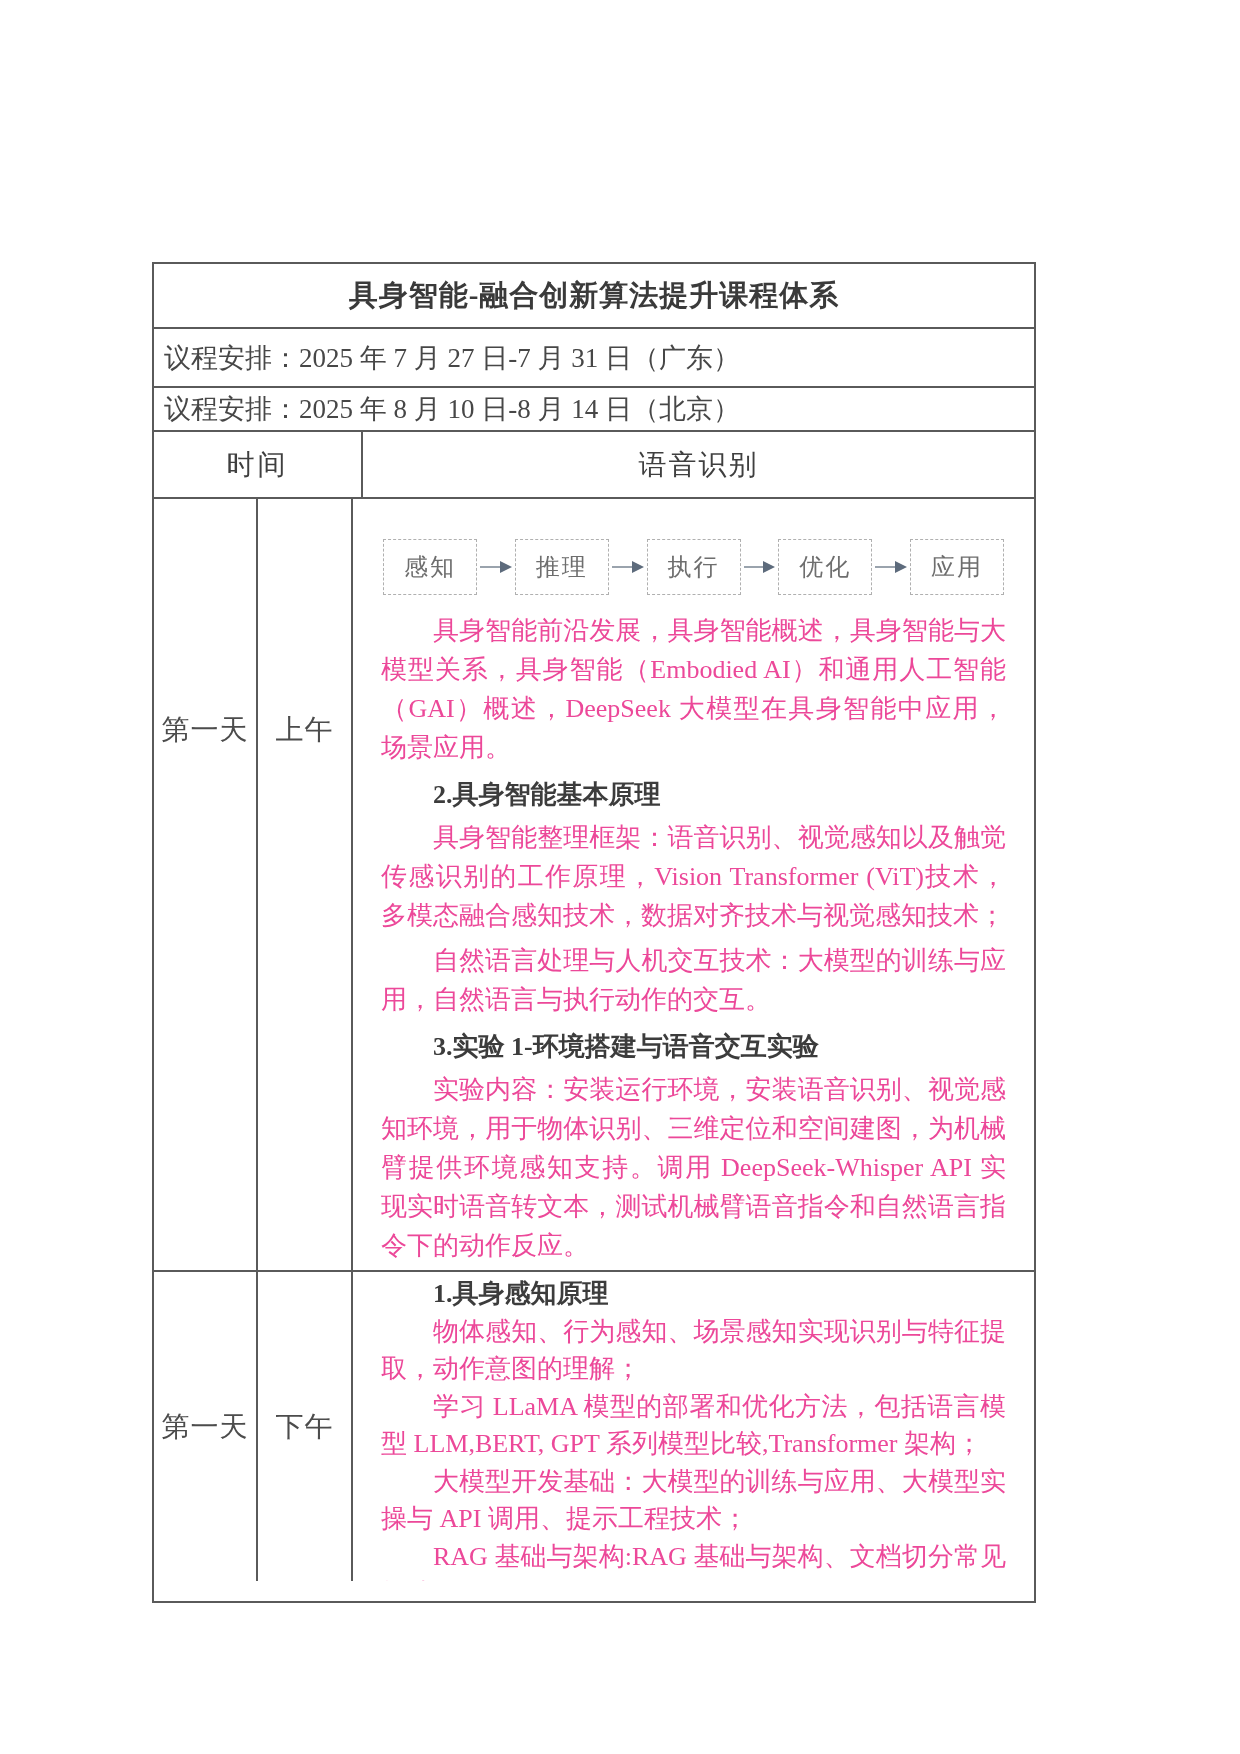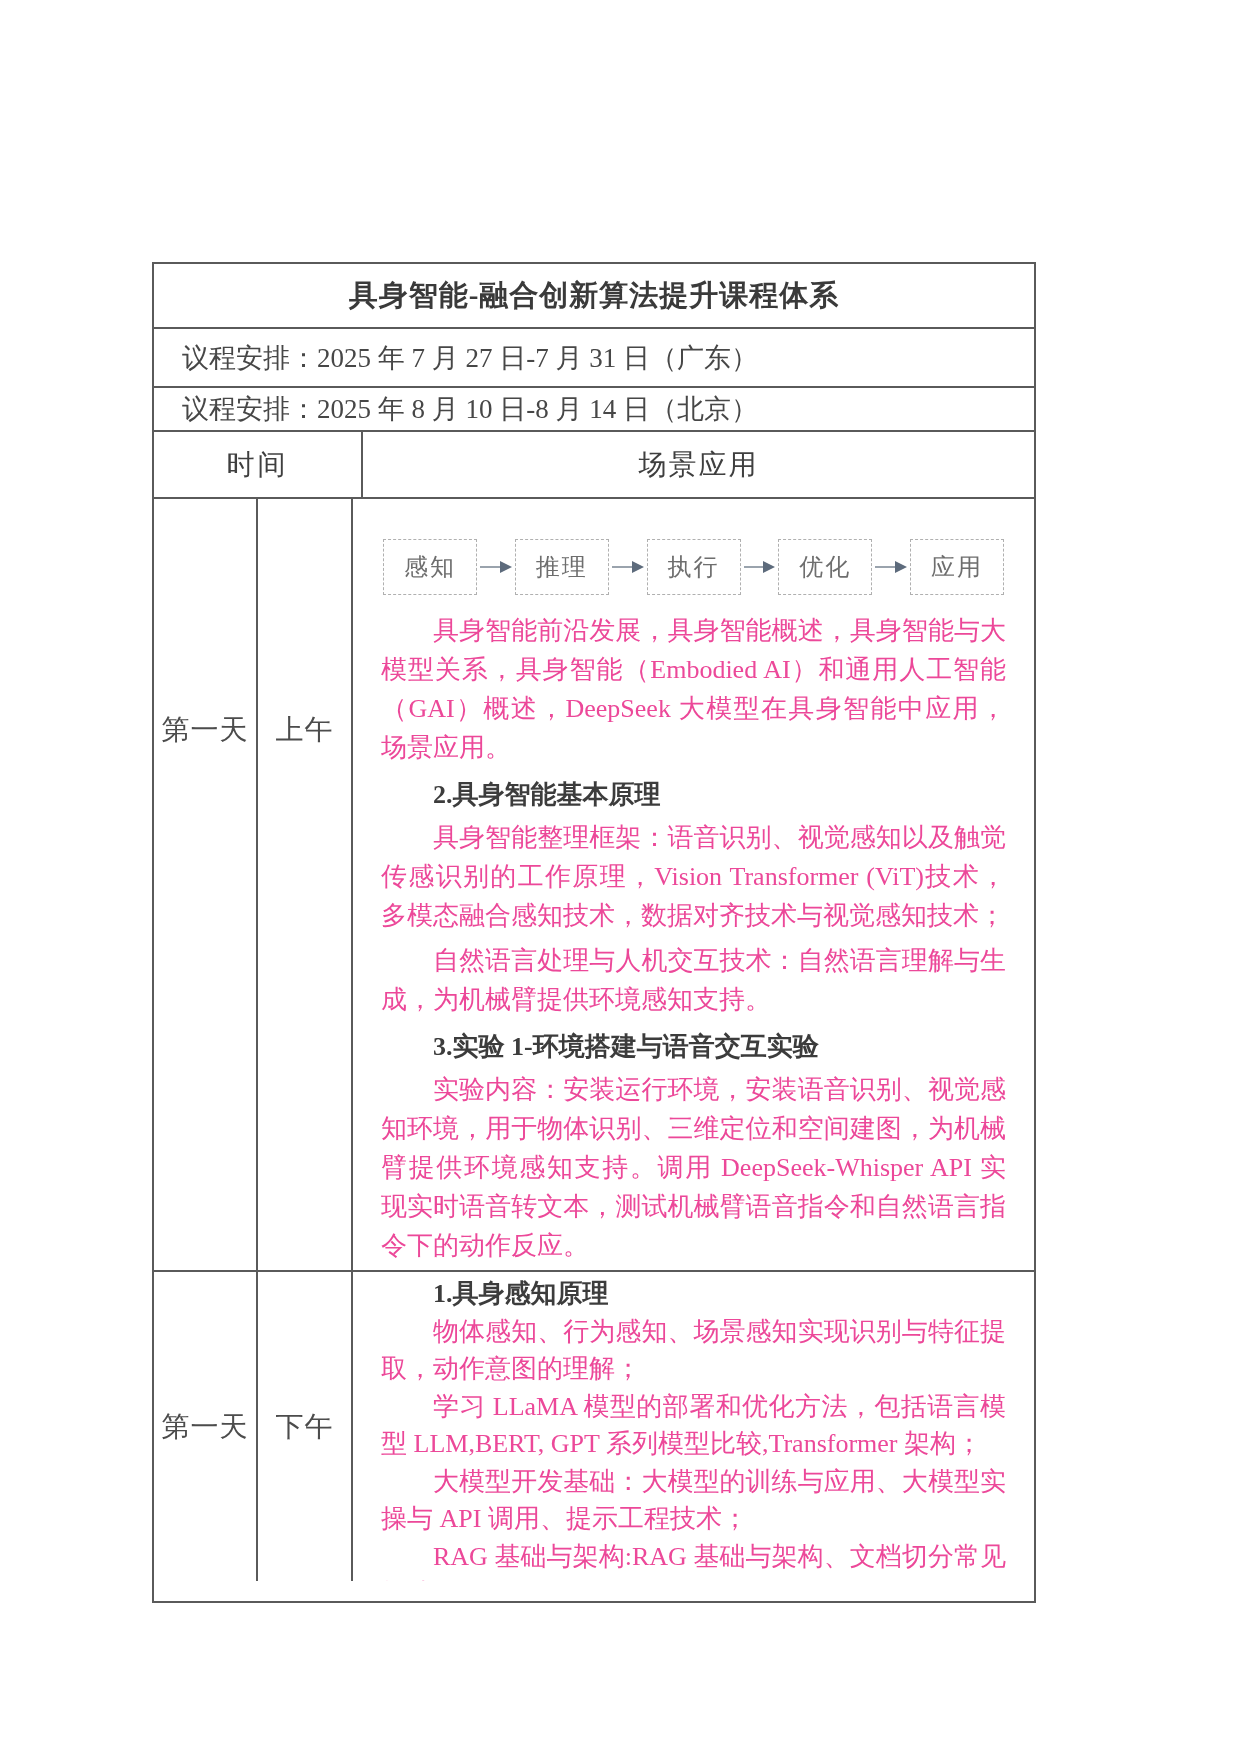--- a/index.html
+++ b/index.html
@@ -18,21 +18,21 @@
     border:2px solid #5a5a5a;
     display:flex; flex-direction:column;
     background:#fff;
   }
   .row { border-bottom:2px solid #5a5a5a; flex:none; display:flex; }
   .row:last-child { border-bottom:none; }
 
   .title-row { height:65px; align-items:center; justify-content:center; }
   .doc-title { font-size:29px; font-weight:bold; color:#3a3a3a; letter-spacing:1px;font-family:Liberation Serif, serif; }
 
-  .agenda-row { align-items:center; padding-left:28px; font-size:27px; color:#474747; }
+  .agenda-row { align-items:center; padding-left:10px; font-size:27px; color:#474747; }
   .agenda-1 { height:59px; }
   .agenda-2 { height:44px; }
 
   .header-row { height:67px; }
   .time-head {
     width:209px; border-right:2px solid #5a5a5a;
     display:flex; align-items:center; justify-content:center;
     font-size:28px; color:#3f3f3f; letter-spacing:3px;
   }
   .content-head {
@@ -103,21 +103,21 @@
     <div class="row agenda-row agenda-1">
       <span>议程安排：2025 年 7 月 27 日-7 月 31 日（广东）</span>
     </div>
 
     <div class="row agenda-row agenda-2">
       <span>议程安排：2025 年 8 月 10 日-8 月 14 日（北京）</span>
     </div>
 
     <div class="row header-row">
       <div class="time-head">时间</div>
-      <div class="content-head">场景应用</div>
+      <div class="content-head">语音识别</div>
     </div>
 
     <div class="row day-row row-am">
       <div class="day-cell">
         <span>第一天</span>
       </div>
       <div class="period-cell">
         <span>上午</span>
       </div>
       <div class="content-cell">
@@ -146,21 +146,21 @@
           <div class="fbox">应用</div>
         </div>
 
         <div class="sec">
           <p class="sec-p">具身智能前沿发展，具身智能概述，具身智能与大模型关系，具身智能（Embodied AI）和通用人工智能（GAI）概述，DeepSeek 大模型在具身智能中应用，场景应用。</p>
         </div>
 
         <div class="sec">
           <div class="sec-h">2.具身智能基本原理</div>
           <p class="sec-p">具身智能整理框架：语音识别、视觉感知以及触觉传感识别的工作原理，Vision Transformer (ViT)技术，多模态融合感知技术，数据对齐技术与视觉感知技术；</p>
-          <p class="sec-p">自然语言处理与人机交互技术：自然语言理解与生成，为机械臂提供环境感知支持。</p>
+          <p class="sec-p">自然语言处理与人机交互技术：大模型的训练与应用，自然语言与执行动作的交互。</p>
         </div>
 
         <div class="sec">
           <div class="sec-h">3.实验 1-环境搭建与语音交互实验</div>
           <p class="sec-p">实验内容：安装运行环境，安装语音识别、视觉感知环境，用于物体识别、三维定位和空间建图，为机械臂提供环境感知支持。调用 DeepSeek-Whisper API 实现实时语音转文本，测试机械臂语音指令和自然语言指令下的动作反应。</p>
         </div>
 
       </div>
     </div>
 

